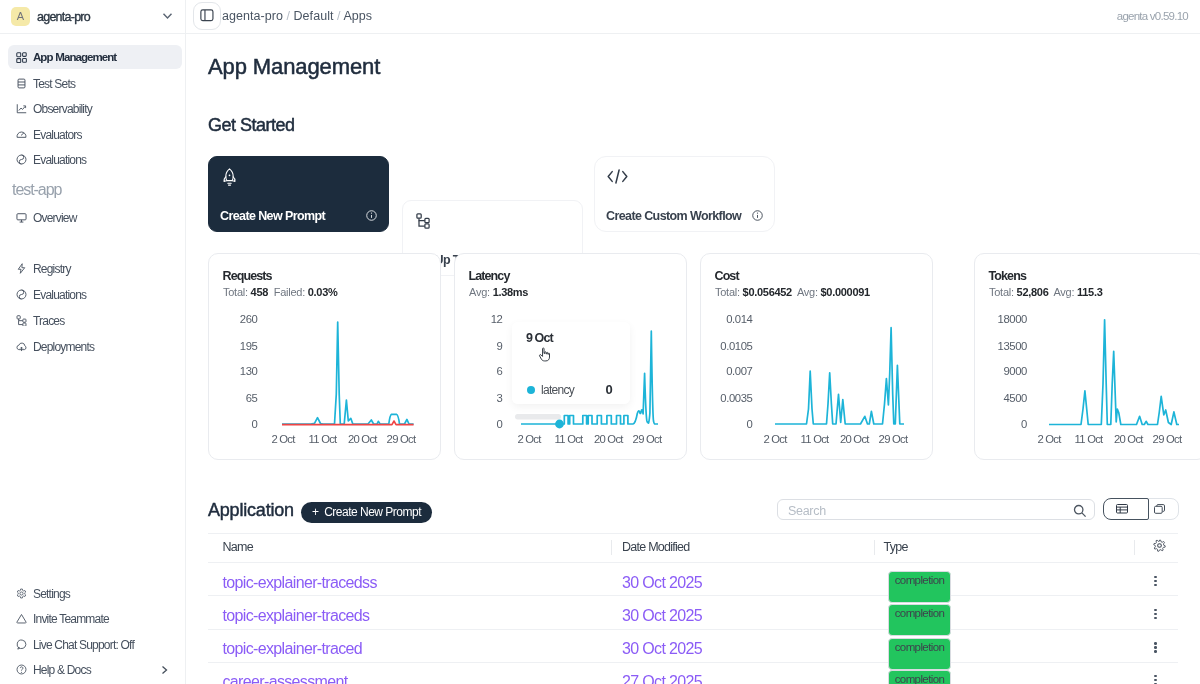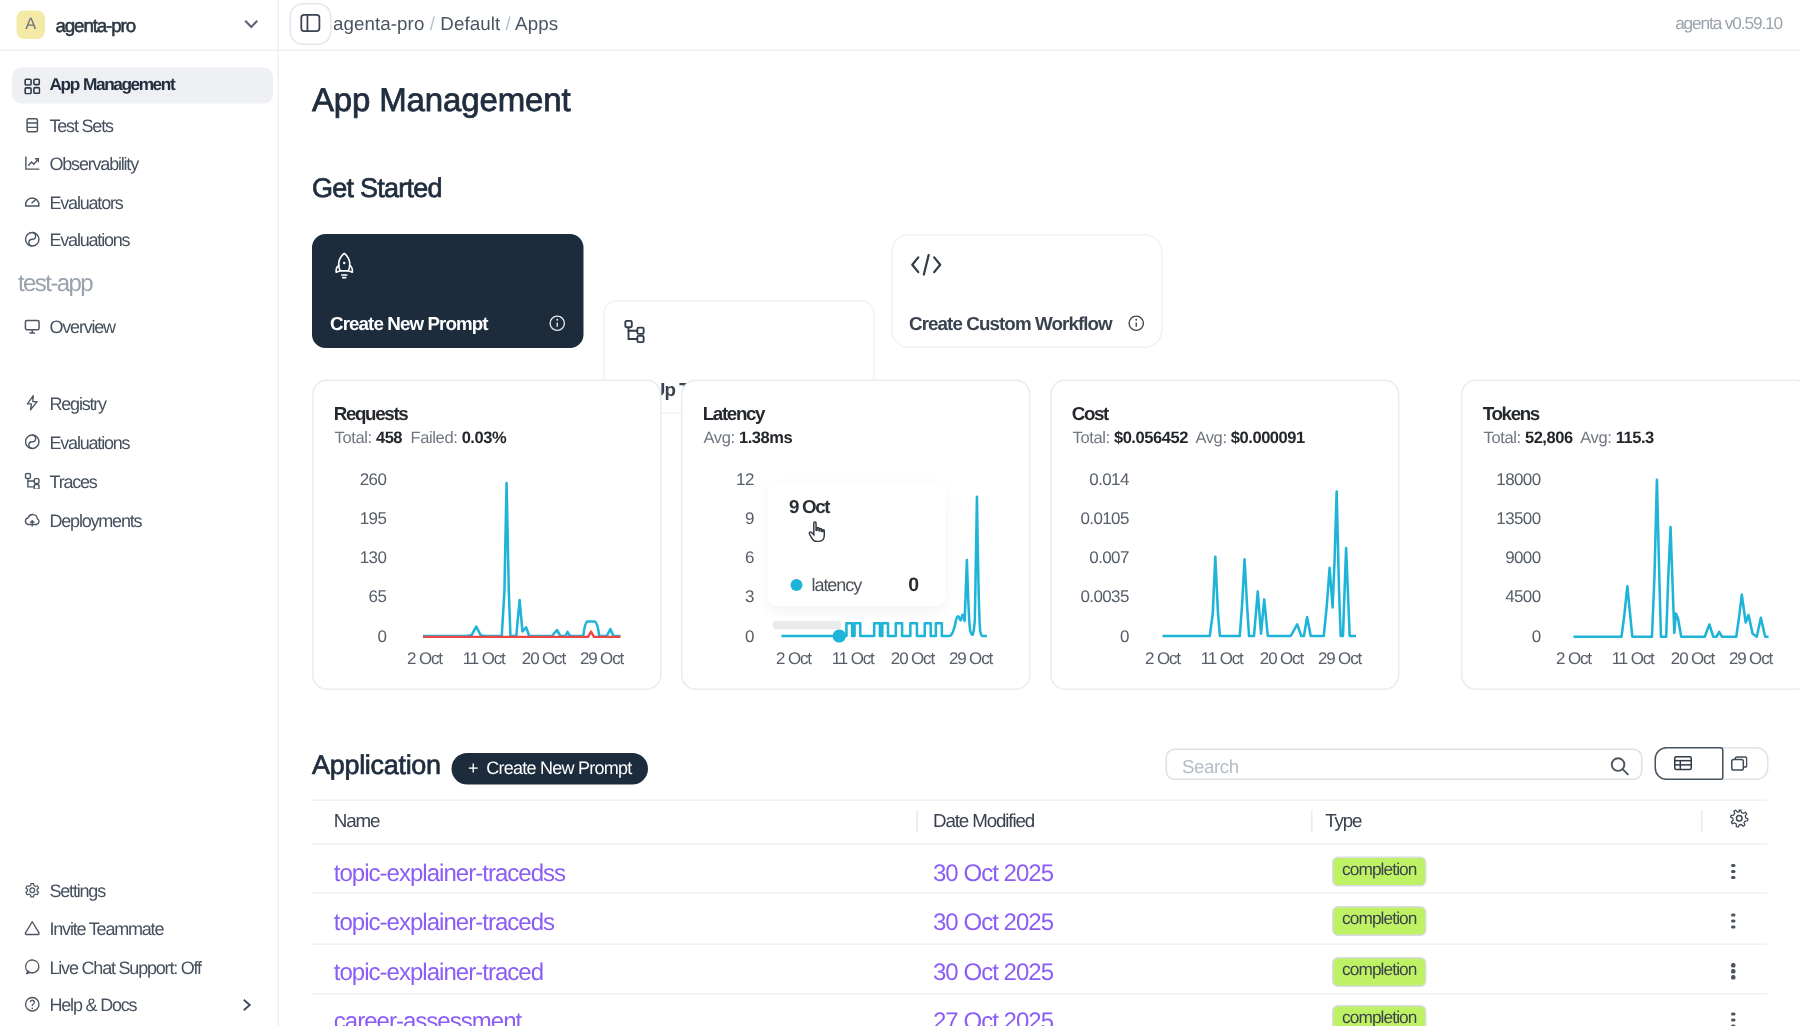--- a/index.html
+++ b/index.html
@@ -56,21 +56,21 @@
 .search svg { position:absolute; right:7px; top:3.5px; }
 .vtoggle { position:absolute; left:1103px; top:497.5px; width:76px; height:22px; }
 .vt-l { position:absolute; left:0; top:0; width:46px; height:22px; border:1.5px solid #46525f; border-radius:8px 2px 2px 8px; background:#fff; z-index:2;}
 .vt-r { position:absolute; left:44.5px; top:0; width:31.5px; height:22px; border:1px solid #dfe3e8; border-radius:0 8px 8px 0; }
 .vtoggle svg { position:absolute; }
 
 .t-line { position:absolute; left:208px; width:970px; height:1px; background:#eef0f3; }
 .t-vsep { position:absolute; width:1px; height:15px; top:540px; background:#e8eaed; }
 .th { position:absolute; font-size:12.5px; font-weight:400; letter-spacing:-0.75px; color:#39424e; }
 .td { position:absolute; font-size:16px; letter-spacing:-0.65px; color:#8b5cf6; white-space:nowrap;}
-.pill { position:absolute; left:888px; width:63px; height:20px; border:1px solid #d9dce1; border-radius:4px; font-size:11.5px; letter-spacing:-0.6px; color:#3d434c; text-align:center; line-height:17.5px; background:#bef264; }
+.pill { position:absolute; left:888px; width:63px; height:32px; border:1px solid #d9dce1; border-radius:4px; font-size:11.5px; letter-spacing:-0.6px; color:#3d434c; text-align:center; line-height:17.5px; background:#22c55e; }
 .dots { position:absolute; left:1151.5px; width:8px; }
 .dots i { display:block; width:2.5px; height:2.5px; border-radius:50%; background:#4a5563; margin:1.5px auto; }
 </style>
 </head>
 <body>
 <div id="topbar">
   <div class="tgl">
       <svg width="14" height="13" viewBox="0 0 15 14" fill="none" stroke="#3a434f" stroke-width="1.25">
         <rect x="0.9" y="1" width="13" height="11.6" rx="2"></rect>
         <line x1="5.3" y1="1" x2="5.3" y2="12.6"></line>

